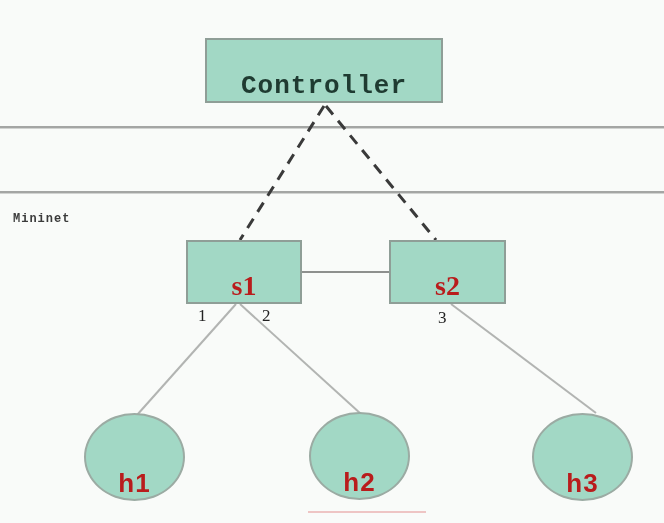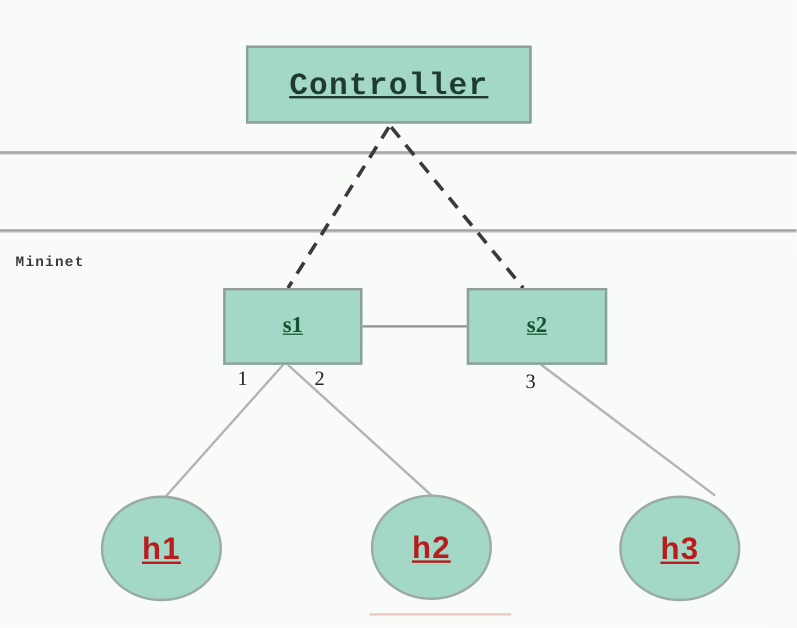--- a/index.html
+++ b/index.html
@@ -12,46 +12,45 @@
   }
   .sep{
     position:absolute;left:0;width:664px;height:2px;
     background:#a4a6a4;
     box-shadow:0 1px 0 rgba(160,162,160,0.45);
   }
   #links-canvas{position:absolute;left:0;top:0;width:664px;height:523px;}
   .node{
     position:absolute;
     background:#a2d8c5;
-    display:flex;align-items:center;justify-content:center;
+    display:flex;align-items:flex-end;justify-content:center;
     box-sizing:border-box;
-    text-decoration:underline;
   }
   .rect-node{border:2px solid #8f9e97;}
   #controller-node{
     left:205px;top:38px;width:238px;height:65px;
     font-family:"Liberation Mono","DejaVu Sans Mono",monospace;
     font-weight:bold;font-size:26px;color:#1f3b31;letter-spacing:1px;
   }
   .switch-node{
     top:240px;width:116px;height:64px;
     font-family:"Liberation Serif","DejaVu Serif",serif;
-    font-weight:bold;font-size:19px;color:#14532d;
+    font-weight:bold;font-size:28px;color:#b91c1c;
   }
   #switch-s1-node{left:186px;}
   #switch-s2-node{left:389px;width:117px;}
   .host-node{
     width:101px;height:88px;border-radius:50%;
     border:2px solid #9bab a3;
     border:2px solid #9baba3;
     font-weight:bold;font-size:26px;color:#b91c1c;letter-spacing:1px;
   }
   #host-h1-node{left:84px;top:413px;}
   #host-h2-node{left:309px;top:412px;}
-  #host-h3-node{left:516px;top:413px;}
+  #host-h3-node{left:532px;top:413px;}
   .port-label{
     position:absolute;
     font-family:"Liberation Serif","DejaVu Serif",serif;
     font-size:17px;color:#222;
   }
   #port-label-1{left:198px;top:306px;}
   #port-label-2{left:262px;top:306px;}
   #port-label-3{left:438px;top:308px;}
   #mininet-label{
     position:absolute;left:13px;top:212px;

